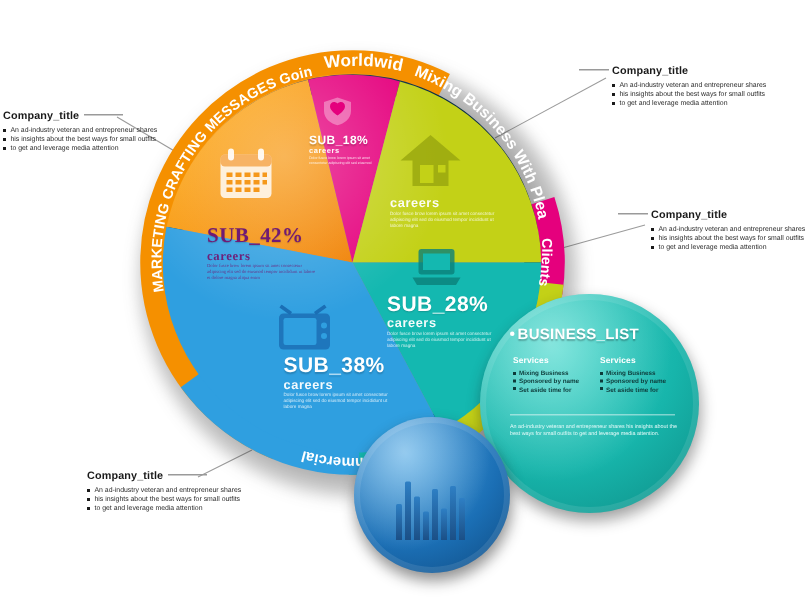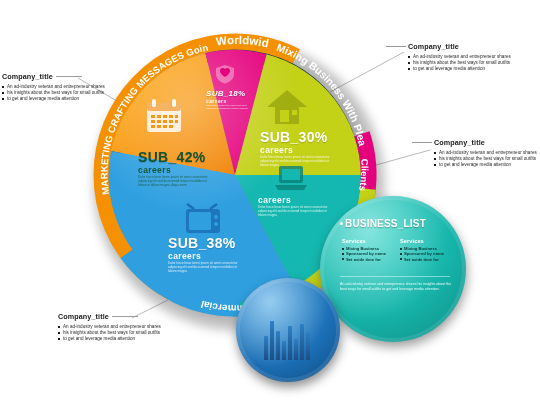--- a/index.html
+++ b/index.html
@@ -36,22 +36,22 @@
   }
   .ringsvg{position:absolute;left:0;top:0;}
   .pielayer{position:absolute;left:0;top:0;}
 
   
   .plabel{position:absolute;color:#fff;pointer-events:none;}
   .plabel .big{font-size:14px;font-weight:bold;letter-spacing:.3px;line-height:15px;
      text-shadow:0 1px 1px rgba(0,0,0,.18);}
   .plabel .sub{font-size:8.5px;font-weight:bold;letter-spacing:.4px;line-height:10px;opacity:.95;}
   .plabel .mini{font-size:3.1px;line-height:4.1px;opacity:.8;max-width:74px;}
-  .plabel.orange .big,.plabel.orange .sub,.plabel.orange .mini{color:#14532d;}
-  .plabel.small .big{font-size:8px;line-height:9px;font-style:italic;}
+  .plabel.orange .big,.plabel.orange .sub,.plabel.orange .mini{color:#701a75;font-family:Liberation Serif, serif;}
+  .plabel.small .big{font-size:8px;line-height:9px;}
   .plabel.small .sub{font-size:5px;line-height:6px;}
   .plabel.small .mini{font-size:2.4px;line-height:3.2px;max-width:44px;}
 
   
   .bubble{position:absolute;border-radius:50%;}
   .bub-shadow{position:absolute;border-radius:50%;
     background:radial-gradient(circle,rgba(20,20,20,.5) 58%,rgba(20,20,20,0) 76%);filter:blur(4px);}
   .bub-title{position:absolute;width:100%;text-align:center;color:#e8f4ff;
     font-size:8px;font-weight:bold;letter-spacing:.2px;text-shadow:0 1px 1px rgba(0,0,0,.3);}
   .bars{position:absolute;display:flex;align-items:flex-end;gap:2px;}
@@ -235,31 +235,31 @@
       <div class="mini">Dolor fusce brow lorem ipsum sit amet consectetur adipiscing elit sed do eiusmod tempor incididunt ut labore et dolore magna aliqua enim</div>
     </div>
 
     <div class="plabel small" style="left:118px;top:61px;">
       <div class="big">SUB_18%</div>
       <div class="sub">careers</div>
       <div class="mini">Dolor fusce brow lorem ipsum sit amet consectetur adipiscing elit sed eiusmod</div>
     </div>
 
     <div class="plabel" style="left:172px;top:102px;">
-      <div class="big">SUB_30%</div>
       <div class="sub">careers</div>
       <div class="mini">Dolor fusce brow lorem ipsum sit amet consectetur adipiscing elit sed do eiusmod tempor incididunt ut labore magna</div>
     </div>
 
     <div class="plabel" style="left:170px;top:167px;">
+      <div class="big">SUB_28%</div>
       <div class="sub">careers</div>
       <div class="mini">Dolor fusce brow lorem ipsum sit amet consectetur adipiscing elit sed do eiusmod tempor incididunt ut labore magna</div>
     </div>
 
-    <div class="plabel" style="left:80px;top:208px;">
+    <div class="plabel" style="left:101px;top:208px;">
       <div class="big">SUB_38%</div>
       <div class="sub">careers</div>
       <div class="mini">Dolor fusce brow lorem ipsum sit amet consectetur adipiscing elit sed do eiusmod tempor incididunt ut labore magna</div>
     </div>
   </div>
 
   <div class="bub-shadow" style="left:318px;top:198px;width:152px;height:152px;"></div>
   <div class="bubble" style="left:320px;top:196px;width:146px;height:146px;
        background:radial-gradient(circle at 35% 25%,#2fd3c6,#17b5ab 55%,#0e8d86 100%);
        box-shadow:inset 0 0 0 4px rgba(255,255,255,.10);">

